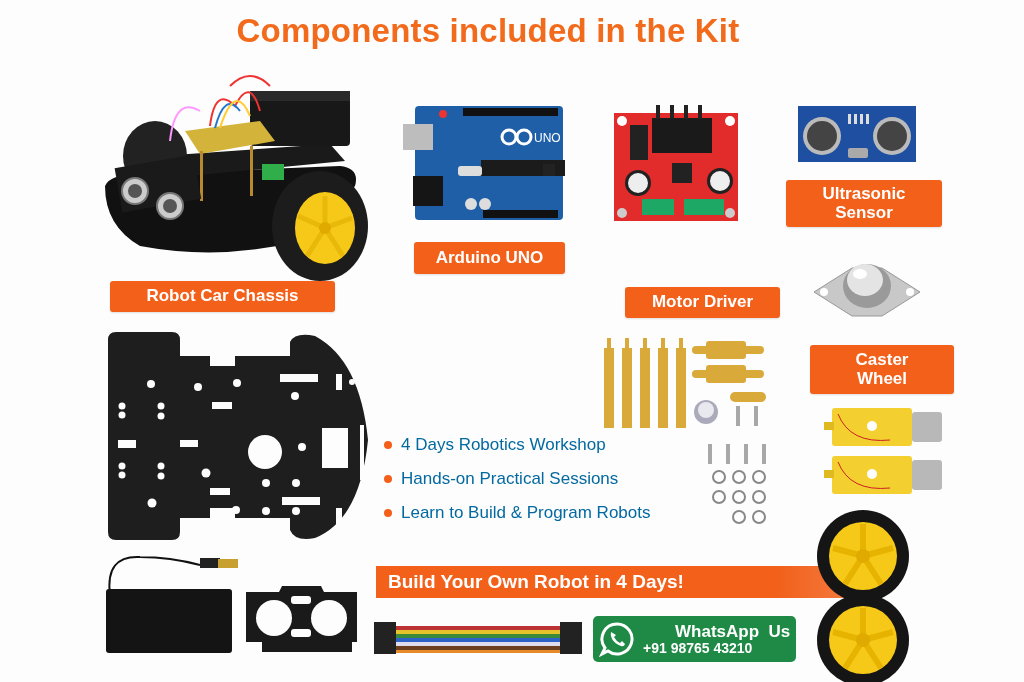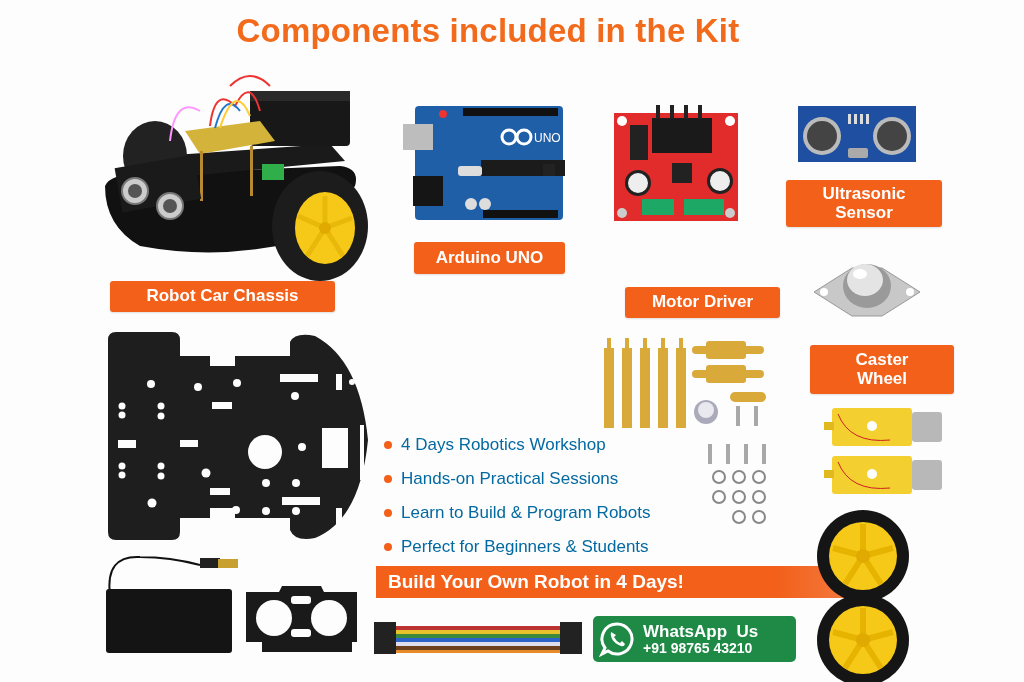--- a/index.html
+++ b/index.html
@@ -32,21 +32,21 @@
     color: #fff; font-weight: bold; font-size: 19px;
     display: flex; align-items: center; padding-left: 12px;
   }
 
   .wa {
     left: 593px; top: 616px; width: 203px; height: 46px;
     background: #1f8a45; border-radius: 5px; color: #fff;
     display: flex; align-items: center; padding-left: 6px;
   }
   .wa-text { margin-left: 8px; font-weight: bold; line-height: 1.05; }
-  .wa-t1 { font-size: 17px; }
+  .wa-t1 { font-size: 17px; margin-left: 32px; }
   .wa-t2 { font-size: 14px; }
 
   svg { display: block; }
 </style>
 </head>
 <body>
 
 <div class="abs title">Components included in the Kit</div>
 
 <div class="abs" style="left:100px;top:66px;width:270px;height:220px;">
@@ -286,24 +286,20 @@
       <span>4 Days Robotics Workshop</span>
     </div>
   <div class="bullet">
       <span class="dot"></span>
       <span>Hands-on Practical Sessions</span>
     </div>
   <div class="bullet">
       <span class="dot"></span>
       <span>Learn to Build &amp; Program Robots</span>
     </div>
-  <div class="bullet">
-      <span class="dot"></span>
-      <span>Perfect for Beginners &amp; Students</span>
-    </div>
 </div>
 
 <div class="abs banner">Build Your Own Robot in 4 Days!</div>
 
 <div class="abs" style="left:820px;top:404px;width:130px;height:100px;">
   <svg width="130" height="100" viewBox="0 0 130 100">
     <g>
       <rect x="12" y="4" width="80" height="38" rx="3" fill="#f3cf2f"></rect>
       <rect x="92" y="8" width="30" height="30" rx="3" fill="#b8b8b8"></rect>
       <rect x="4" y="18" width="10" height="8" fill="#e0b820"></rect>

